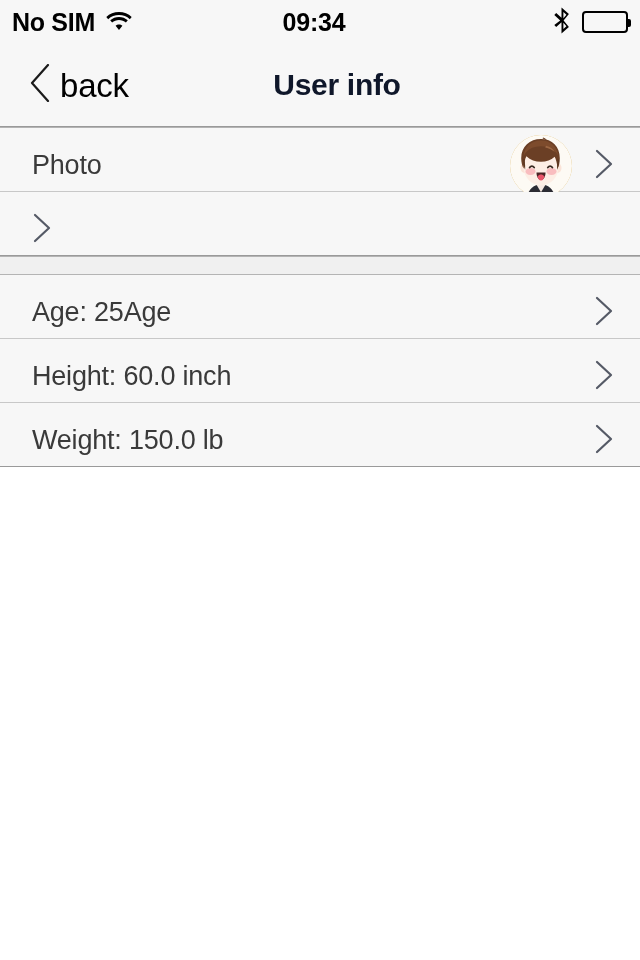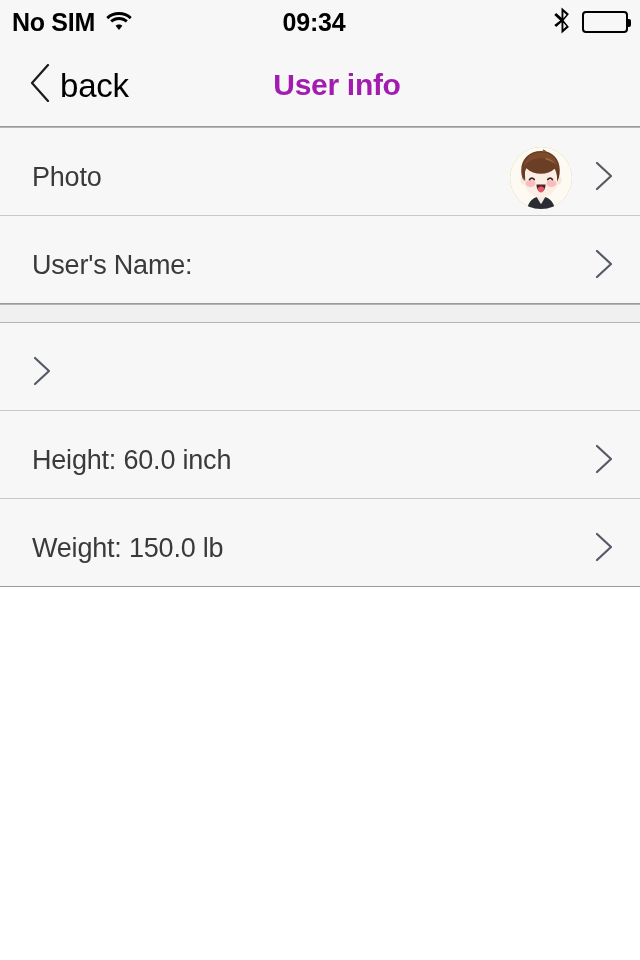--- a/index.html
+++ b/index.html
@@ -125,21 +125,21 @@
     position: absolute;
     left: 0;
     right: 0;
     top: 0;
     height: 82px;
     display: flex;
     align-items: center;
     justify-content: center;
     font-size: 30px;
     font-weight: bold;
-    color: #a21caf;
+    color: #0f172a;
     letter-spacing: -0.3px;
     pointer-events: none;
     margin-left: 34px;
   }
 
   
   .table {
     background: #ffffff;
   }
   .section {
@@ -148,21 +148,21 @@
   }
   .section-gap {
     height: 19px;
     background: #f0f0f0;
     border-top: 1px solid #b4b4b4;
     border-bottom: 1px solid #b4b4b4;
     box-sizing: border-box;
   }
   .row {
     position: relative;
-    height: 88px;
+    height: 64px;
     background: #f7f7f7;
     border-bottom: 1px solid #c8c8c8;
     display: flex;
     align-items: center;
     padding: 12px 26px 0 32px;
     box-sizing: border-box;
     cursor: pointer;
   }
   .row:last-child {
     border-bottom: 1px solid #9a9a9a;
@@ -289,36 +289,36 @@
           </span>
           <span class="disclosure">
             <svg width="20" height="30" viewBox="0 0 20 30">
               <path d="M3 2l14 13L3 28" fill="none" stroke="#555a66" stroke-width="2.2" stroke-linecap="round" stroke-linejoin="round"></path>
             </svg>
           </span>
         </span>
       </div>
 
       <div class="row">
-        <span class="row-label">User's Name:</span>
         <span class="row-accessory">
           <span class="disclosure">
             <svg width="20" height="30" viewBox="0 0 20 30">
               <path d="M3 2l14 13L3 28" fill="none" stroke="#555a66" stroke-width="2.2" stroke-linecap="round" stroke-linejoin="round"></path>
             </svg>
           </span>
         </span>
       </div>
     </div>
 
     <div class="section-gap"></div>
 
     <div class="section" style="border-top:none">
 
       <div class="row">
+        <span class="row-label">Age: 25Age</span>
         <span class="row-accessory">
           <span class="disclosure">
             <svg width="20" height="30" viewBox="0 0 20 30">
               <path d="M3 2l14 13L3 28" fill="none" stroke="#555a66" stroke-width="2.2" stroke-linecap="round" stroke-linejoin="round"></path>
             </svg>
           </span>
         </span>
       </div>
 
 

